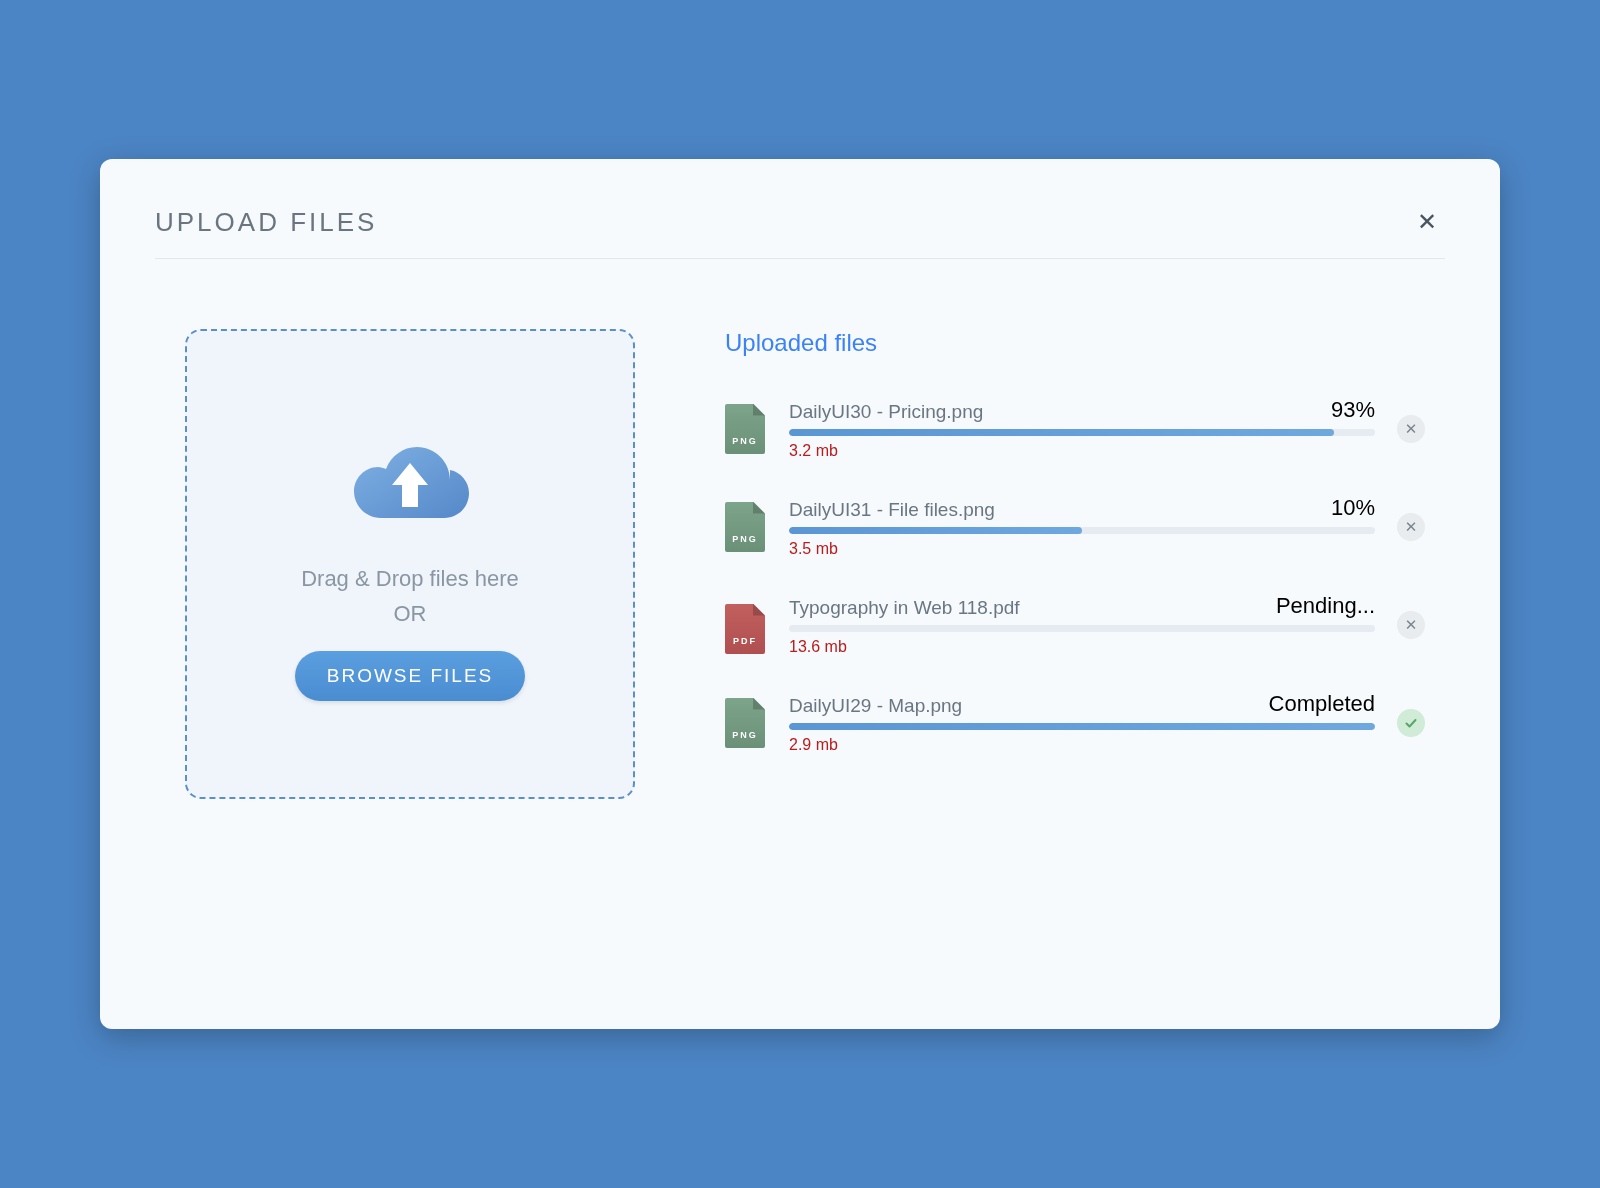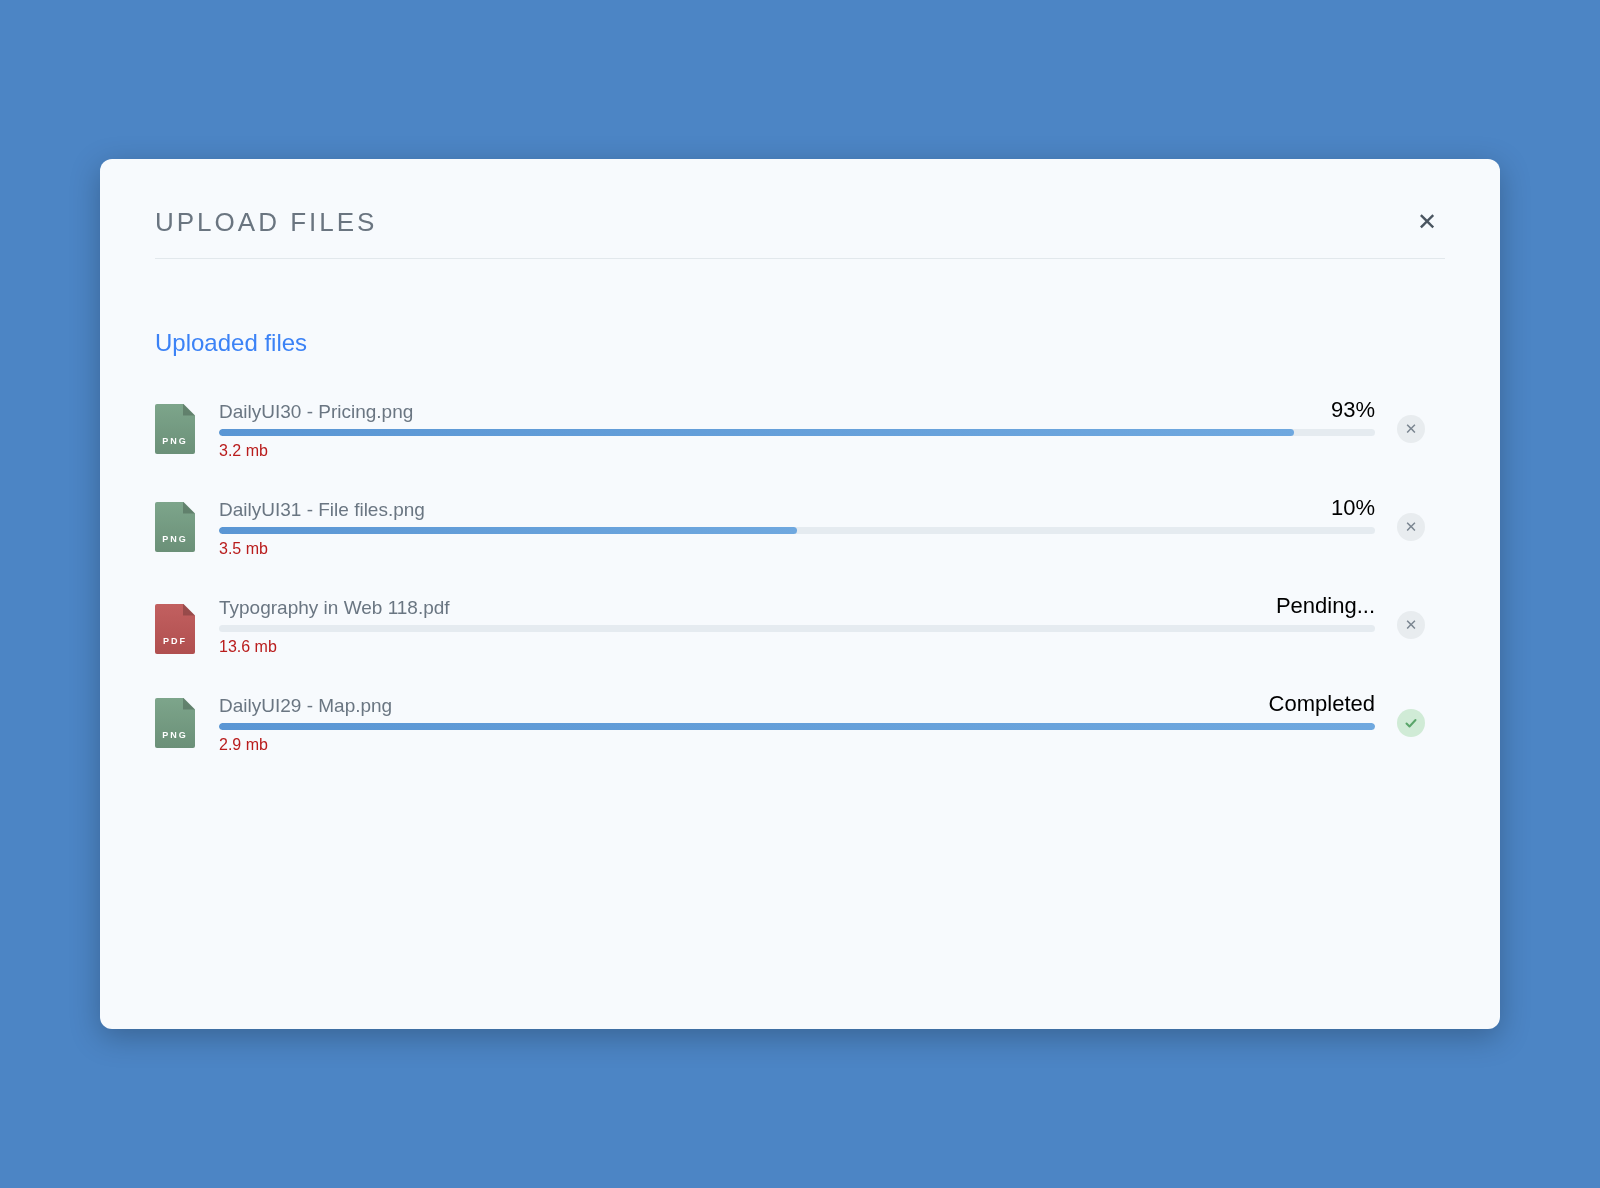--- a/index.html
+++ b/index.html
@@ -204,20 +204,39 @@
 <div class="modal">
   <div class="modal-header">
     <div class="modal-title">UPLOAD FILES</div>
     <div class="close-btn">
       <span>✕</span>
     </div>
   </div>
 
   <div class="modal-body">
 
+    <div class="dropzone">
+      <div class="cloud-icon">
+        <svg width="140" height="100" viewBox="0 0 140 100">
+          <defs>
+            <linearGradient id="cloudGrad" x1="0%" y1="0%" x2="100%" y2="100%">
+              <stop offset="0%" stop-color="#7fb1e4"></stop>
+              <stop offset="100%" stop-color="#5588c8"></stop>
+            </linearGradient>
+          </defs>
+          <path fill="url(#cloudGrad)" d="M110 45c0-18-15-33-33-33-14 0-26 9-31 22-3-1-5-2-8-2-13 0-24 11-24 24 0 15 12 27 27 27h63c14 0 25-11 25-25 0-11-8-21-19-23z" transform="translate(0,8)"></path>
+          <path fill="#fff" d="M70 28 L52 50 L62 50 L62 72 L78 72 L78 50 L88 50 Z" transform="translate(0,8)"></path>
+        </svg>
+      </div>
+      <div class="drop-text">
+        <div>Drag &amp; Drop files here</div>
+        <div>OR</div>
+      </div>
+      <button class="browse-btn">BROWSE FILES</button>
+    </div>
 
     <div class="files-section">
       <div class="files-title">Uploaded files</div>
       <div id="files-list">
           <div class="file-row">
             <div class="file-icon png">
               <div class="file-icon-label">PNG</div>
             </div>
             <div class="file-details">
               <div class="file-top">

